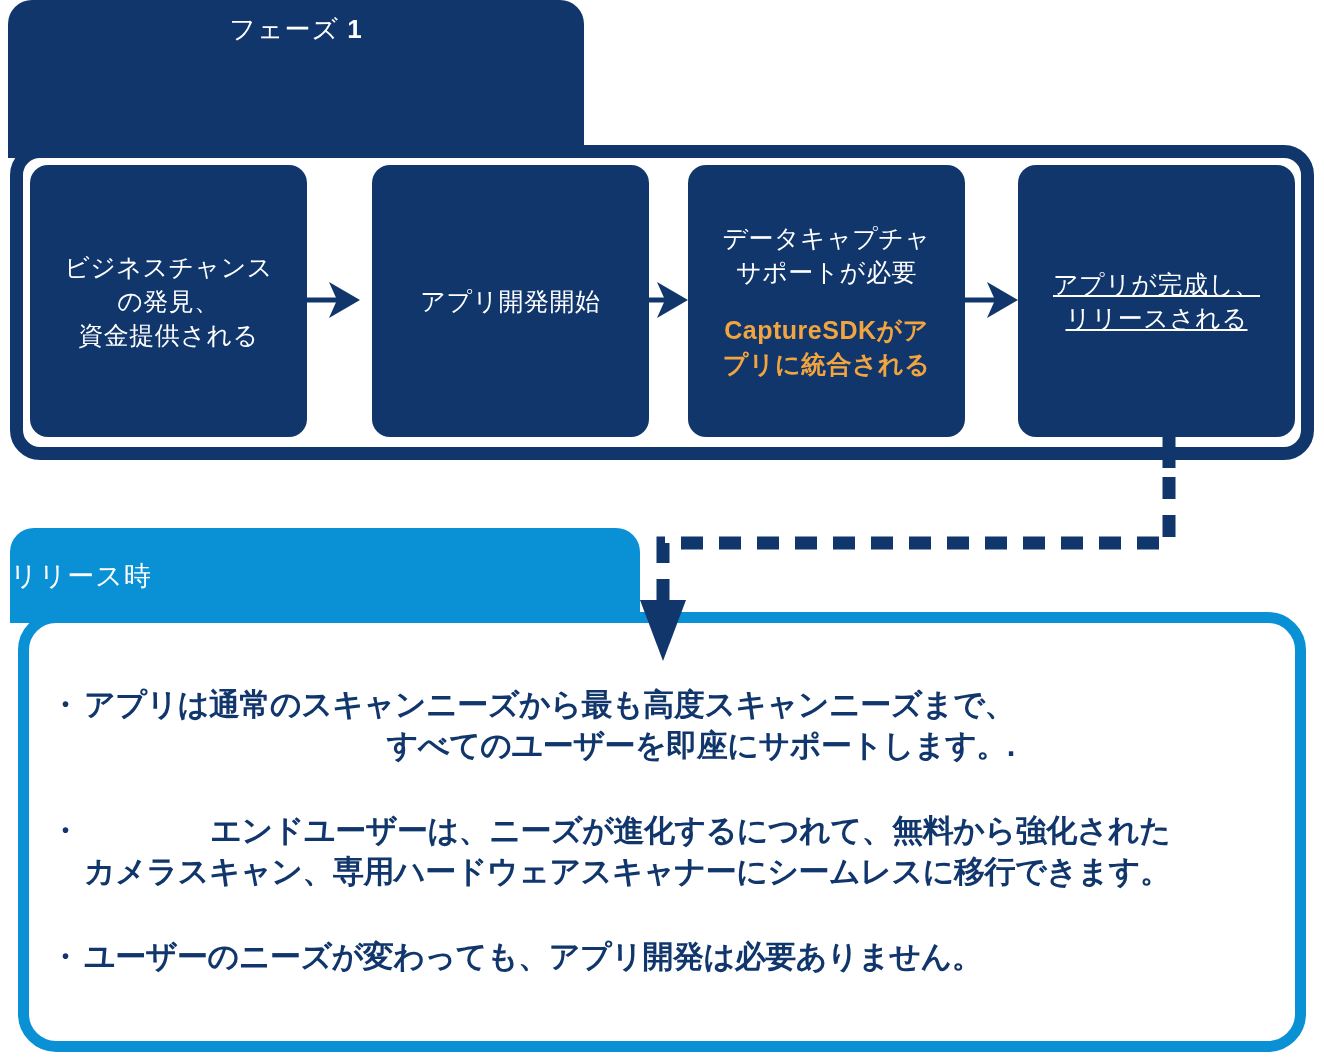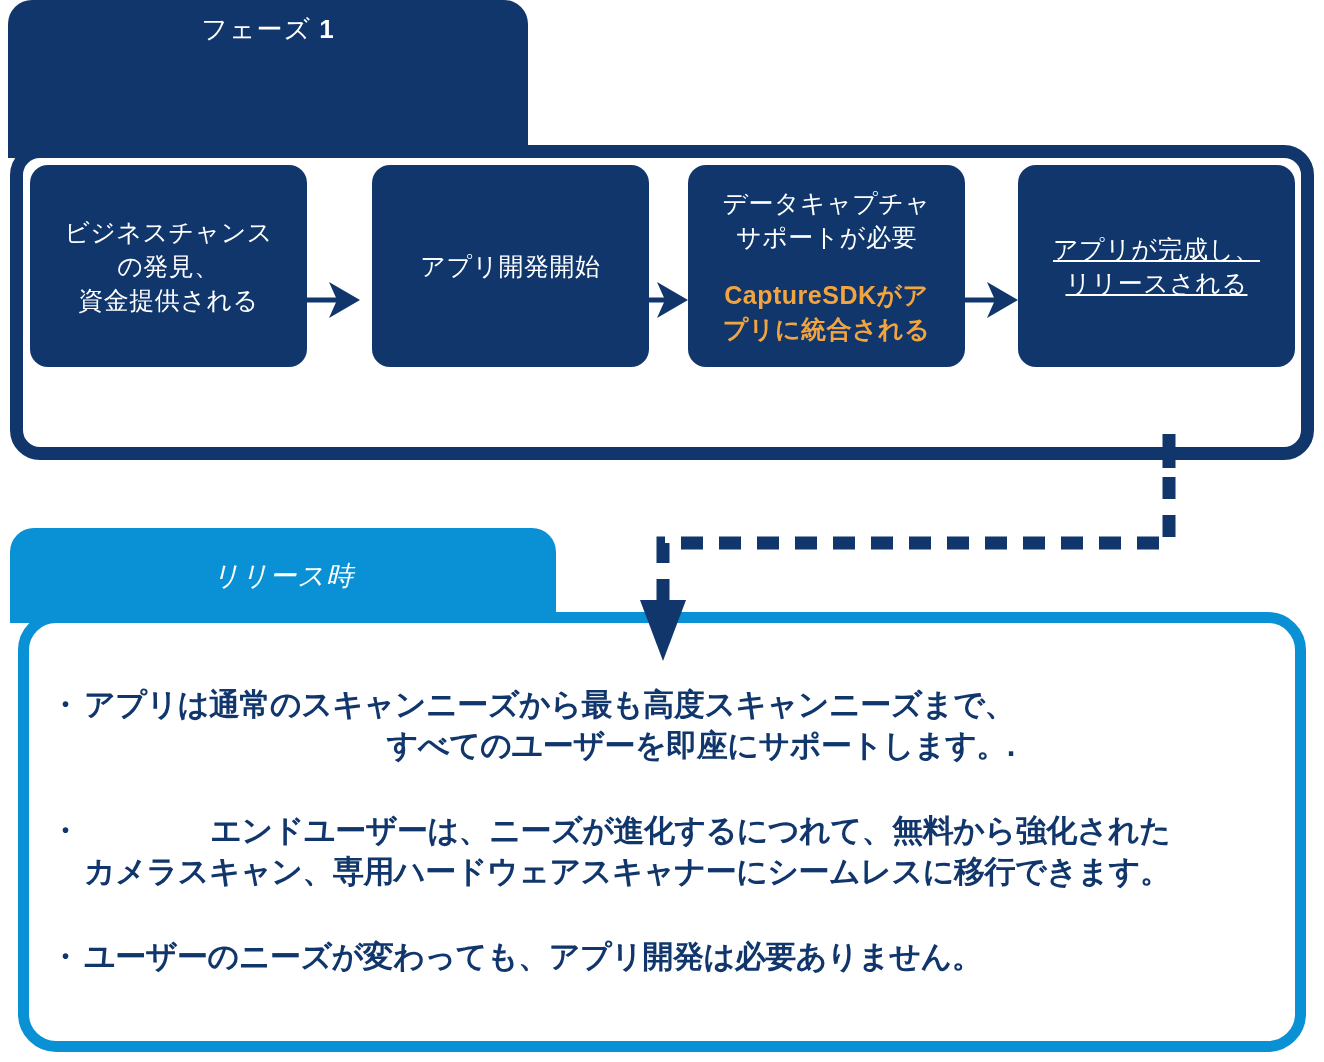--- a/index.html
+++ b/index.html
@@ -11,59 +11,59 @@
   *{box-sizing:border-box; margin:0; padding:0;}
   body{
     background:#fff;
     font-family:"Liberation Sans","DejaVu Sans",sans-serif;
     width:1324px; height:1062px; overflow:hidden;
   }
   .stage{position:relative; width:1324px; height:1062px; background:var(--white);}
 
   
   .phase1-tab{
-    position:absolute; left:8px; top:0; width:520px; height:158px;
+    position:absolute; left:8px; top:0; width:576px; height:158px;
     background:var(--navy); border-radius:24px 24px 0 0;
     color:var(--white); text-align:center; padding-top:13px;
   }
   .tab-line1{font-size:26px; line-height:32px; font-weight:500; letter-spacing:1px;}
   .tab-line1 strong{font-weight:bold;}
   .tab-sub{font-size:26px; line-height:31px; white-space:pre-line; letter-spacing:0.5px;}
 
   
   .phase1-container{
     position:absolute; left:10px; top:145px; width:1304px; height:315px;
     border:13px solid var(--navy); border-radius:30px; background:var(--white);
   }
 
   
   .step-box{
-    position:absolute; top:165px; width:277px; height:202px;
+    position:absolute; top:165px; width:277px; height:272px;
     background:var(--navy); border-radius:18px;
     display:flex; flex-direction:column; align-items:center; justify-content:center;
     color:var(--white); text-align:center;
   }
   .step-text{font-size:25px; line-height:34px; white-space:pre-line; letter-spacing:0.5px;}
   .sdk-note{
     margin-top:24px; color:var(--orange); font-size:25px; line-height:34px;
     text-align:center; letter-spacing:0.5px;
   }
   .sdk-note strong{font-weight:bold;}
   .sdk-note span{white-space:pre-line;font-weight:bold;}
 
   
   .flow-arrow{position:absolute; top:278px; color:var(--navy);}
   .connector-svg{position:absolute; left:0; top:0; width:1324px; height:1062px;
     color:var(--navy); pointer-events:none;}
 
   
   .release-tab{
-    position:absolute; left:10px; top:528px; width:546px; height:95px;
+    position:absolute; left:10px; top:528px; width:630px; height:95px;
     background:var(--lightblue); border-radius:24px 24px 0 0;
-    display:flex; align-items:center; justify-content:center;font-style:italic;
+    display:flex; align-items:center; justify-content:flex-start;
   }
   .release-tab-label{color:var(--white); font-size:27px; letter-spacing:1px;}
   .release-box{
     position:absolute; left:18px; top:612px; width:1288px; height:440px;
     border:11px solid var(--lightblue); border-radius:38px; background:var(--white);
   }
   .bullet-list{position:absolute; left:62px; top:684px; width:1215px;}
   .bullet-item{display:flex; margin-bottom:44px; color:var(--navy);}
   .bullet-dot{width:22px; flex:0 0 22px; font-size:20px; line-height:41px; font-weight:bold;}
   .bullet-text{

